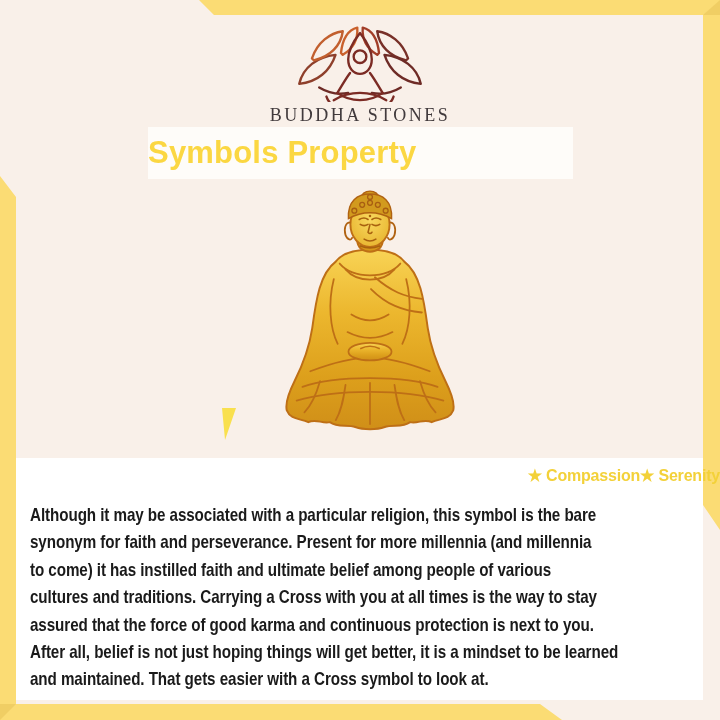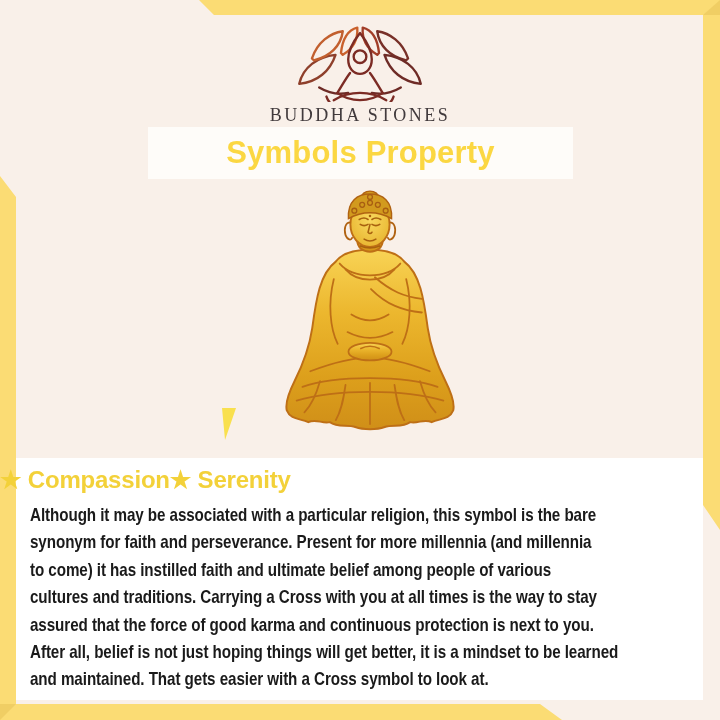--- a/index.html
+++ b/index.html
@@ -13,41 +13,41 @@
   .ribbon-bottom-left{clip-path:polygon(0 176px,16px 197px,16px 704px,540px 704px,562px 720px,0 720px);}
   .ribbon-fold{position:absolute;background:#E8C258;opacity:.55;z-index:4;}
   .fold-tr{left:703px;top:0;width:17px;height:15px;clip-path:polygon(0 100%,100% 0,100% 100%);}
   .fold-bl{left:0;top:704px;width:16px;height:16px;clip-path:polygon(0 0,100% 0,0 100%);}
   
   .logo{position:absolute;left:0;right:0;top:24px;display:flex;flex-direction:column;align-items:center;z-index:2;}
   .brand-name{margin-top:3px;font-family:"Liberation Serif",serif;font-size:18px;letter-spacing:2.5px;color:#413A3C;}
   
   .title-panel{
     position:absolute;left:148px;top:127px;width:425px;height:52px;background:#FEFCF9;
-    display:flex;align-items:center;justify-content:center;z-index:5;
+    display:flex;align-items:center;justify-content:flex-start;z-index:5;
   }
   .title-text{font-size:31px;font-weight:bold;color:#FBD742;letter-spacing:0.2px;}
   
   .buddha{position:absolute;left:277px;top:189px;z-index:2;}
   
   .label-banner{
     position:absolute;left:16px;top:408px;width:208px;height:34px;background:#F9E04E;z-index:6;
     clip-path:polygon(0 0,208px 0,194px 34px,0 34px);
     display:flex;align-items:center;
   }
   .label-text{padding-left:21px;font-size:23px;font-weight:bold;color:#FFFFFF;letter-spacing:0.3px;}
   .label-tail{
     position:absolute;left:220px;top:408px;width:18px;height:34px;background:#F9E04E;z-index:5;
     clip-path:polygon(2px 0,16px 0,5px 32px);
   }
   
   .text-panel{position:absolute;left:14px;top:458px;width:689px;height:242px;background:#FFFFFF;z-index:1;}
   .traits-heading{
-    position:absolute;left:0;right:0;top:466px;z-index:5;text-align:left;
-    font-size:24px;font-weight:bold;color:#F3D139;letter-spacing:-0.2px;
+    position:absolute;left:0;right:0;top:466px;z-index:5;text-align:right;
+    font-size:16px;font-weight:bold;color:#F3D139;letter-spacing:-0.2px;
   }
   .body-text{position:absolute;left:30px;top:501px;width:664px;z-index:5;}
   .body-line{
     font-size:19px;font-weight:bold;color:#1A1A1A;line-height:27.4px;white-space:nowrap;
     transform:scaleX(0.80);transform-origin:0 50%;letter-spacing:-0.1px;
   }
 </style>
 </head>
 <body>
 

